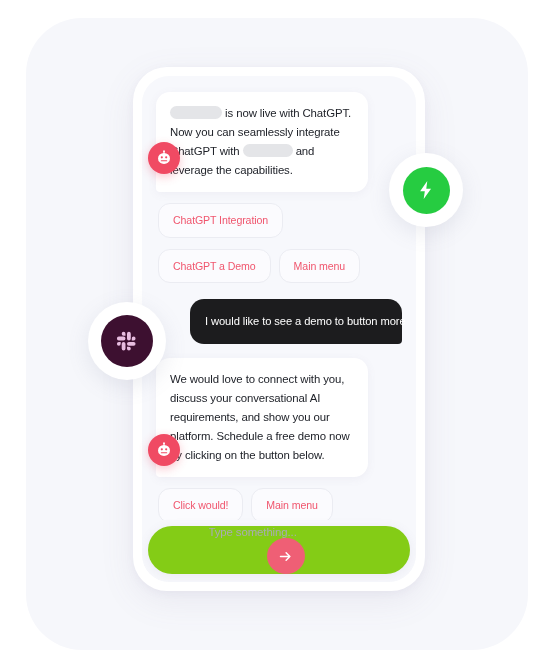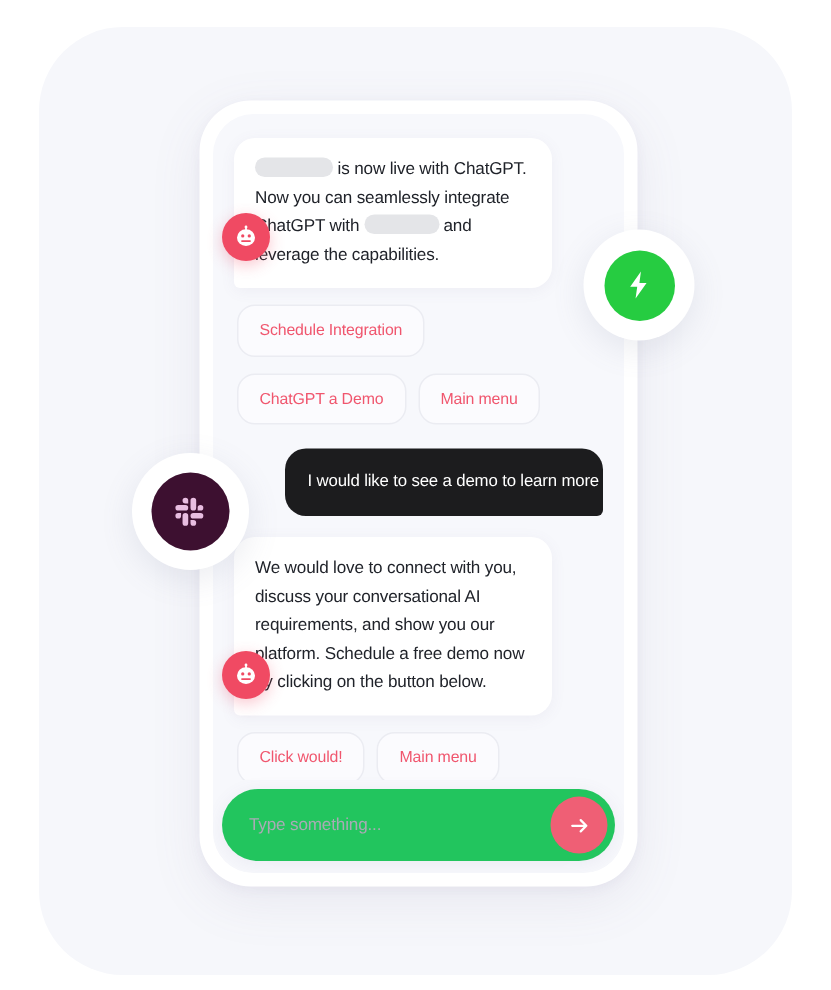--- a/index.html
+++ b/index.html
@@ -129,26 +129,27 @@
   .spacer-14 { height: 14px; }
   .spacer-16 { height: 16px; }
 
   
   .composer {
     position: absolute;
     left: 6px;
     right: 6px;
     bottom: 8px;
     height: 48px;
-    background: #22c55e;
+    background: #84cc16;
     border-radius: 24px;
     box-shadow: 0 2px 12px rgba(110, 105, 145, 0.09);
     display: flex;
     align-items: center;
     padding: 0 5px 0 18px;
+    flex-direction: column;
   }
 
   .composer-input {
     flex: 1;
     border: none;
     outline: none;
     background: transparent;
     font-family: "Liberation Sans", sans-serif;
     font-size: 11.4px;
     color: #2b2d33;
@@ -231,31 +232,31 @@
   <div class="phone">
     <div class="phone-screen">
 
       <div class="chat">
 
         <div class="row bot">
           <div class="bubble bot"><span class="redact w1"></span><span> is now live with ChatGPT. Now you can seamlessly integrate ChatGPT with </span><span class="redact w2"></span><span> and leverage the capabilities.</span></div>
         </div>
 
         <div class="chips">
-          <div class="chip">Schedule Integration</div>
+          <div class="chip">ChatGPT Integration</div>
         </div>
         <div class="chips">
           <div class="chip">ChatGPT a Demo</div>
           <div class="chip">Main menu</div>
         </div>
 
         <div class="spacer-16"></div>
 
         <div class="row user">
-          <div class="bubble user">I would like to see a demo to learn more</div>
+          <div class="bubble user">I would like to see a demo to button more</div>
         </div>
 
         <div class="spacer-14"></div>
 
         <div class="row bot">
           <div class="bubble bot">We would love to connect with you, discuss your conversational AI requirements, and show you our platform. Schedule a free demo now by clicking on the button below.</div>
         </div>
 
         <div class="chips">
           <div class="chip">Click would!</div>

